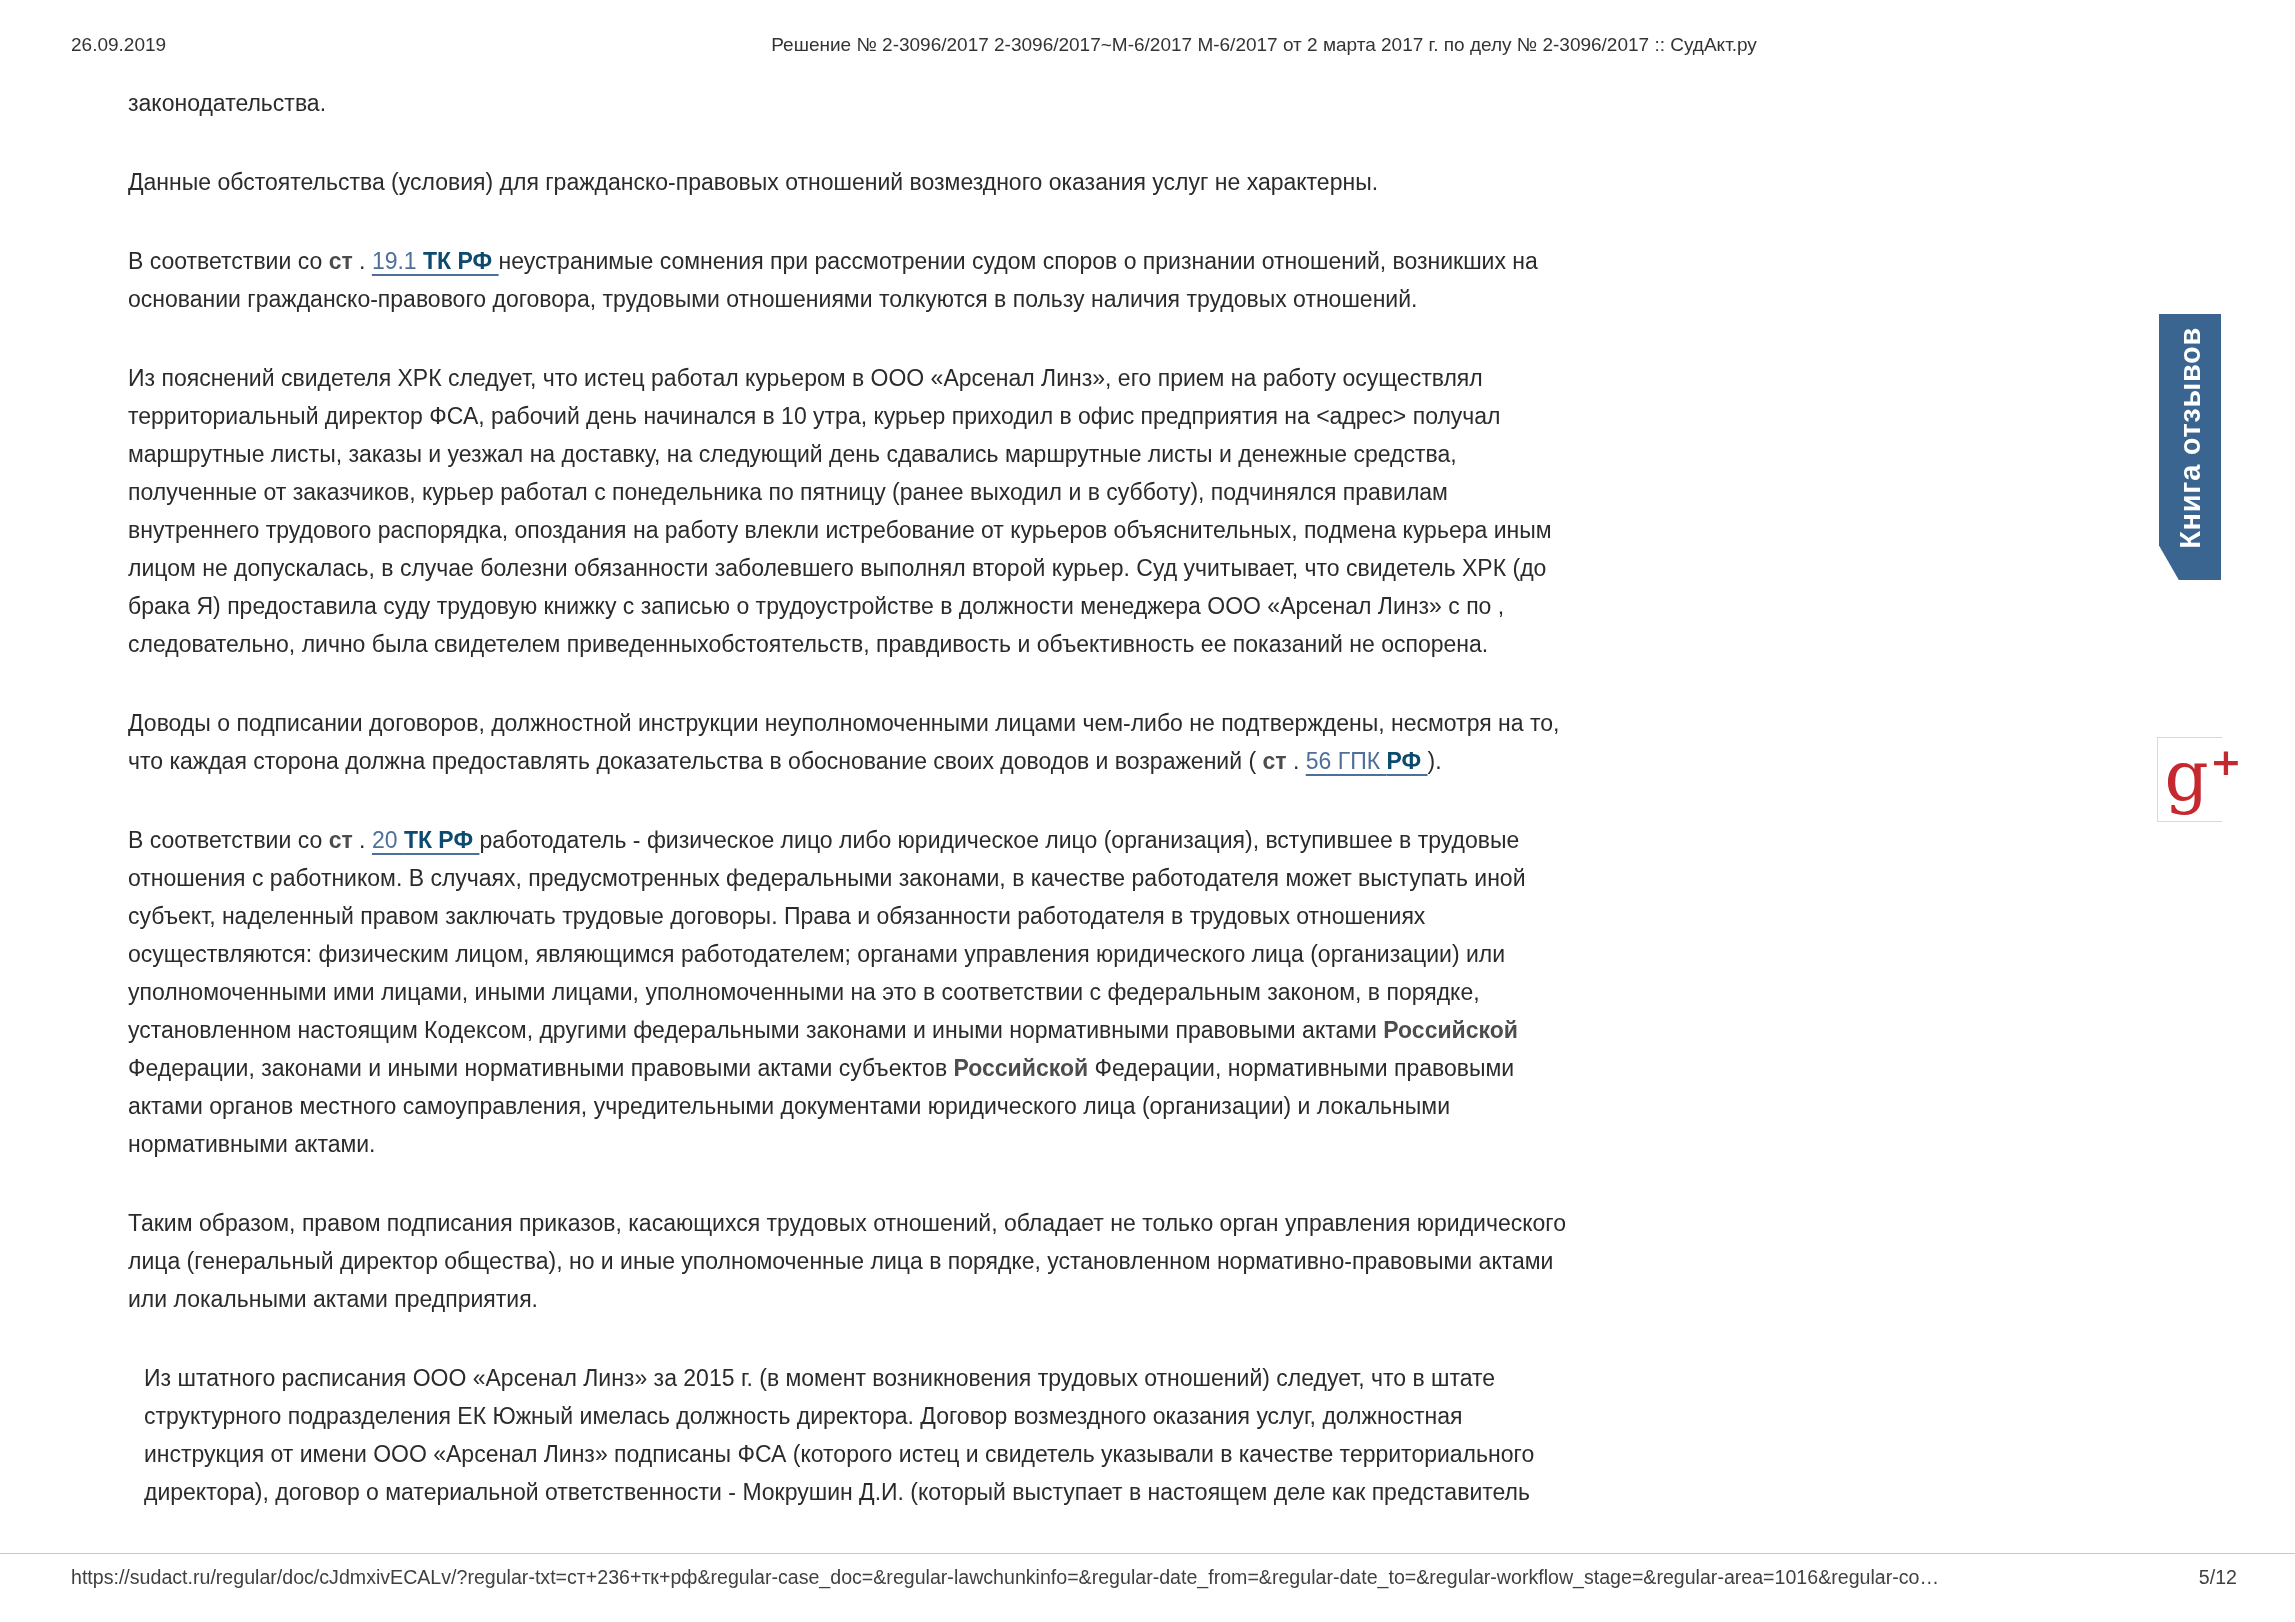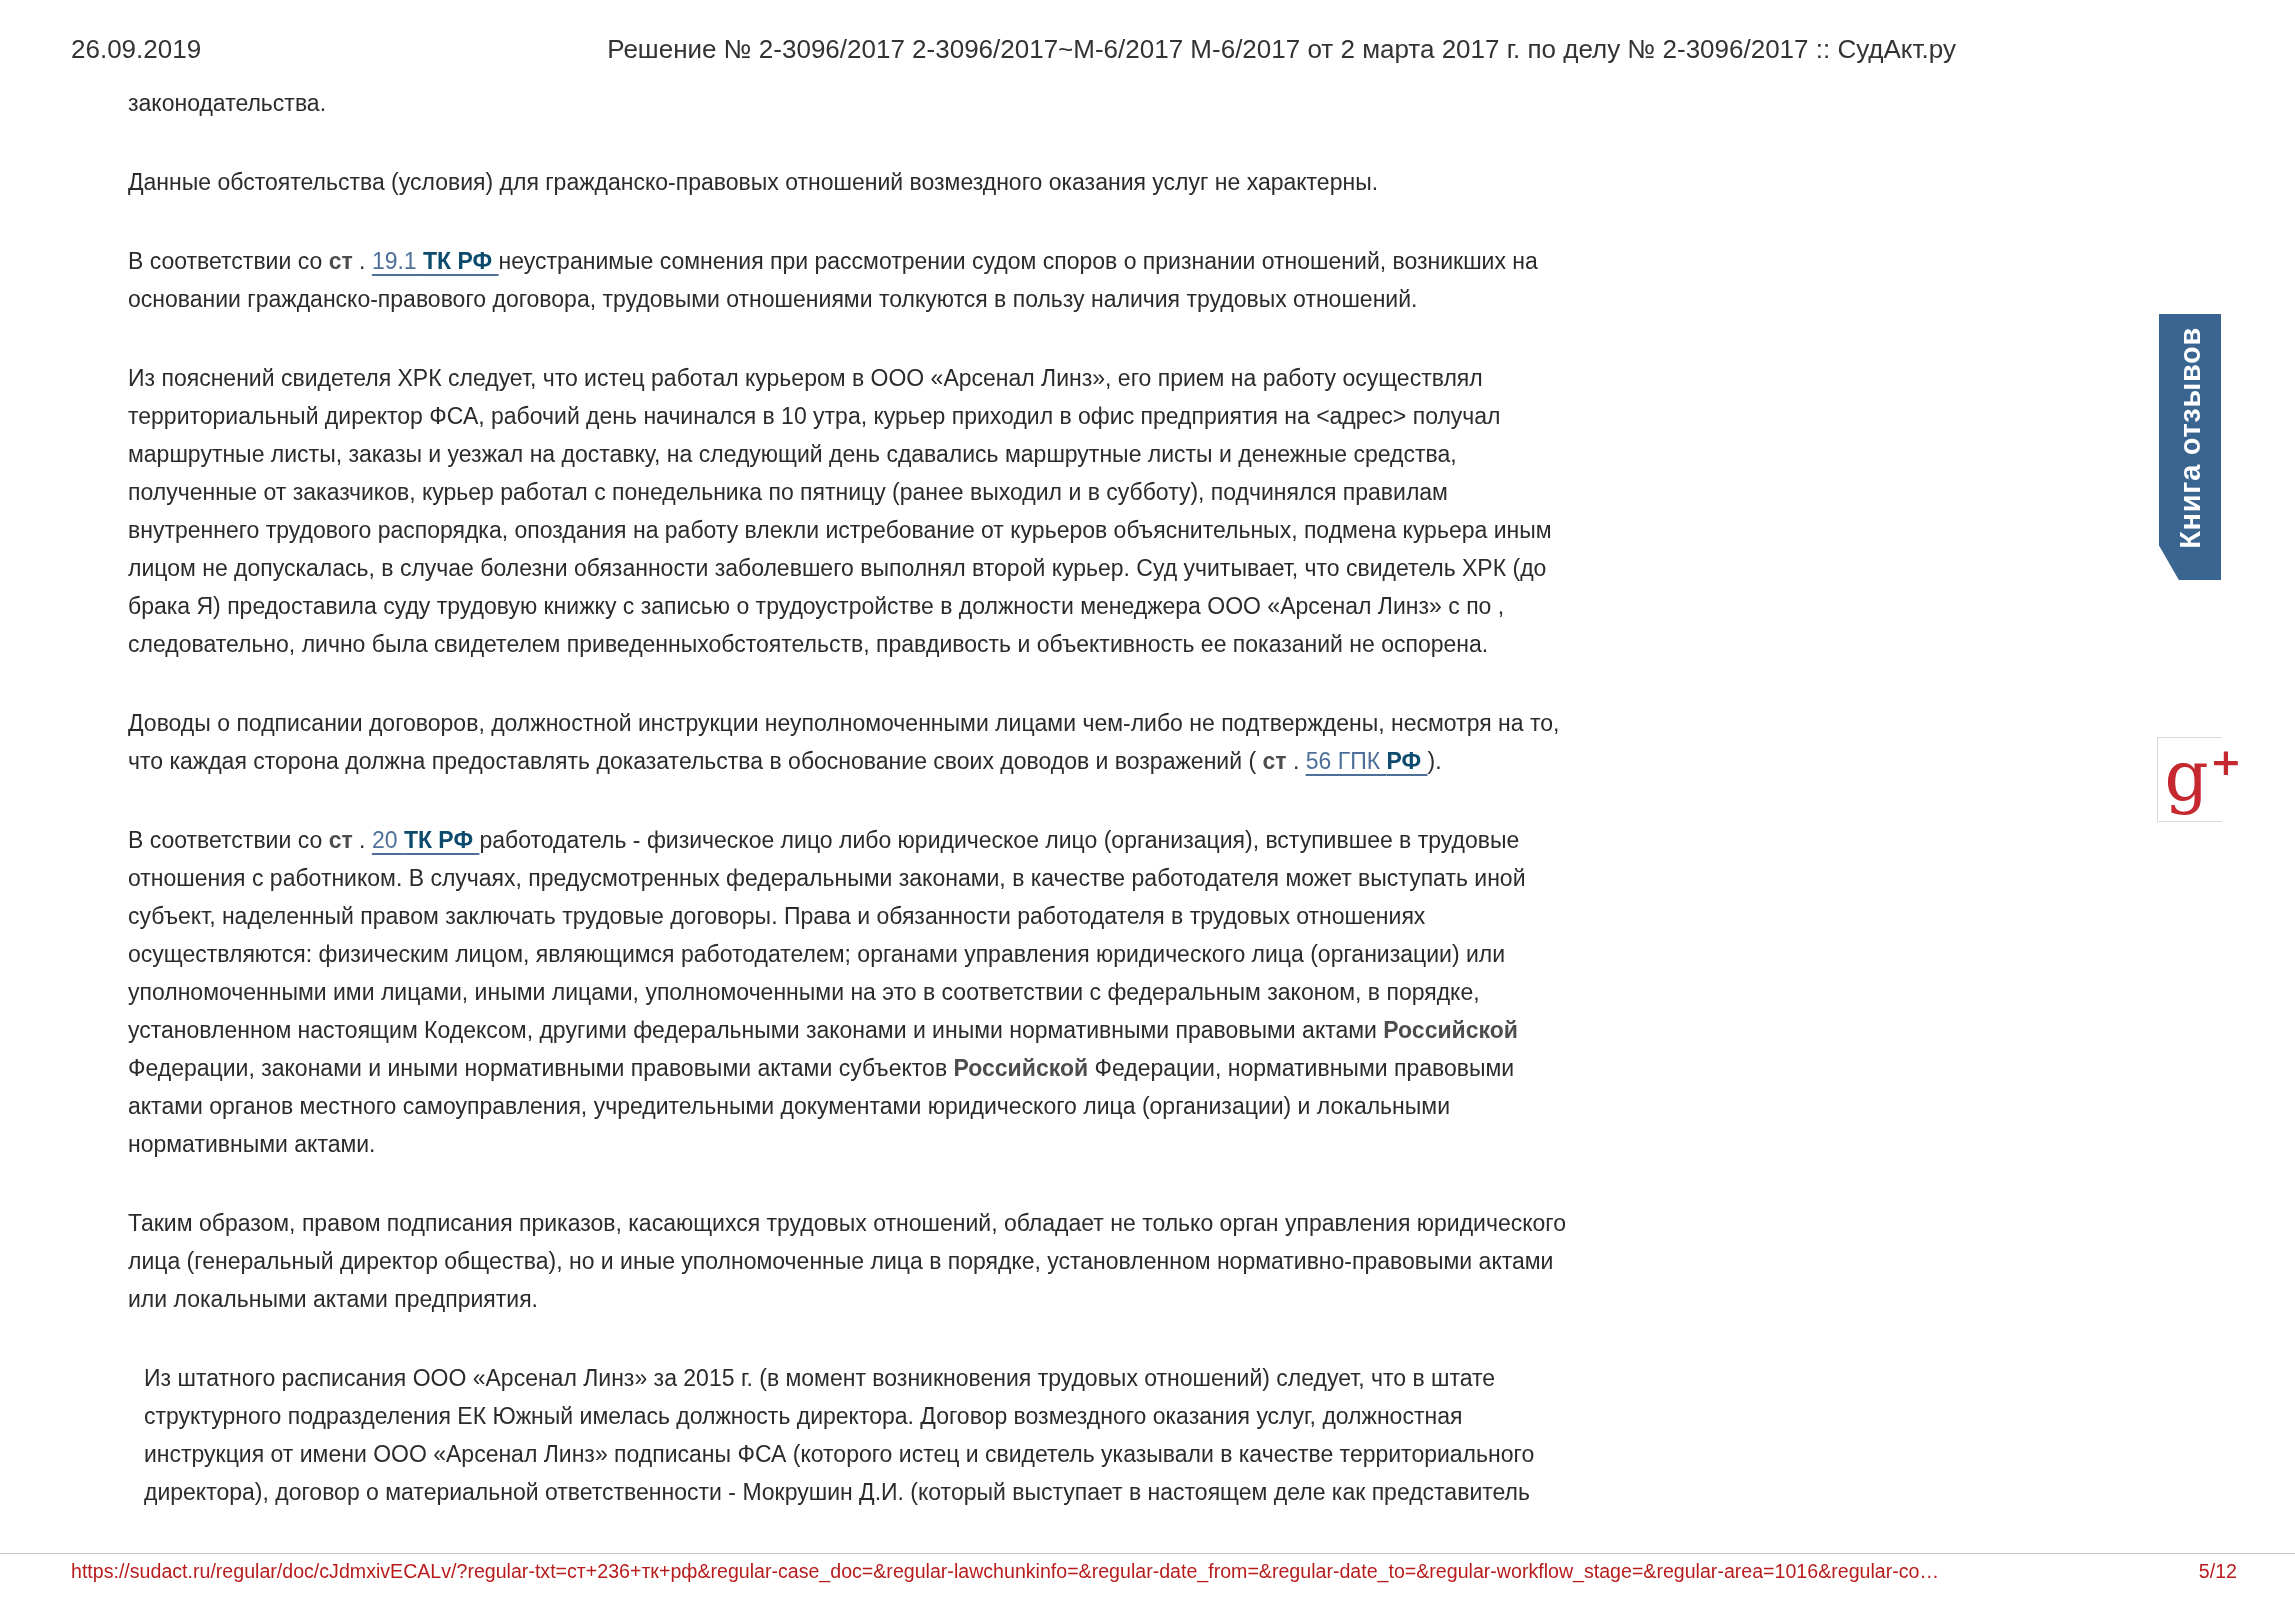--- a/index.html
+++ b/index.html
@@ -8,21 +8,21 @@
     background: #ffffff;
     position: relative;
     overflow: hidden;
     font-family: "Liberation Sans", "DejaVu Sans", sans-serif;
     color: var(--text, #2b2b2b);
   }
   
   .print-header {
     position: absolute; top: 34px; left: 71px; right: 31px;
     display: flex; align-items: baseline;
-    font-size: 26px; color: #333333; white-space: nowrap;
+    font-size: 19px; color: #333333; white-space: nowrap;
   }
   .print-date { flex: none; }
   .print-title { flex: 1; text-align: center; padding-left: 98px; overflow: hidden; }
   
   .doc-body {
     position: absolute; top: 84px; left: 128px; right: 52px;
     font-size: 23px; line-height: 38px;
     white-space: pre;
   }
   .doc-body p.para { margin: 0 0 41px 0; white-space: pre; }
@@ -66,23 +66,23 @@
     color: var(--gplus_red, #c5282f);
     font-family: "DejaVu Serif", "Liberation Serif", serif;
     white-space: nowrap;
   }
   .gplus-g { font-size: 69px; line-height: 65px; }
   .gplus-plus { font-size: 38px; font-weight: bold; vertical-align: 25px; margin-left: 1.3px; }
   
   .print-footer {
     position: absolute; left: 0; right: 0; top: 1553px;
     border-top: 1.3px solid var(--footer_rule, #c9c9c9);
-    padding: 6px 58px 0 71px;
+    padding: 12px 58px 0 71px;
     display: flex; justify-content: space-between; align-items: flex-end;
-    font-size: 19.6px; color: #b91c1c;
+    font-size: 19.6px; color: #404040;
     box-sizing: border-box;
   }
   .footer-url { overflow: hidden; white-space: nowrap; max-width: 2015px; }
   .page-number { flex: none; margin-left: 39px; }
 </style>
 </head>
 <body>
 
 <div class="print-header">
   <span class="print-date">26.09.2019</span>

